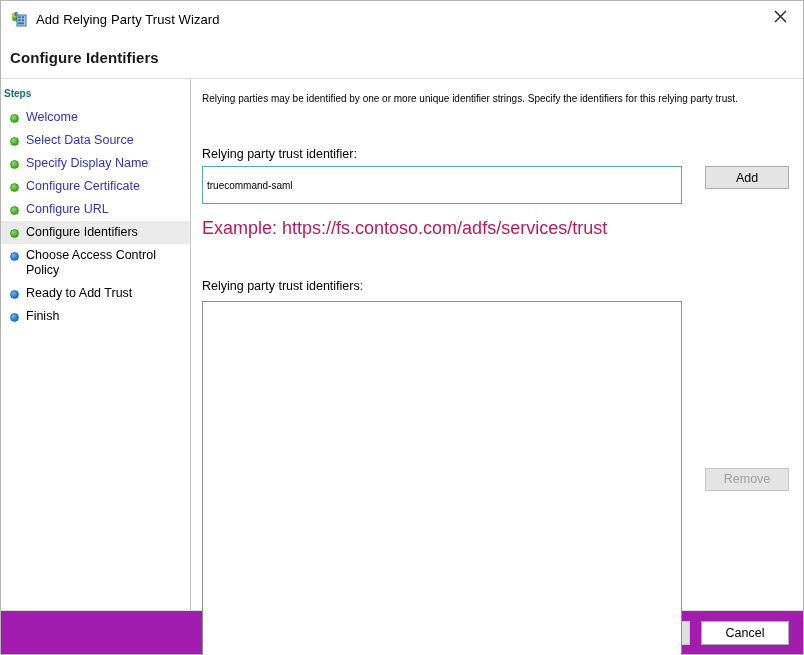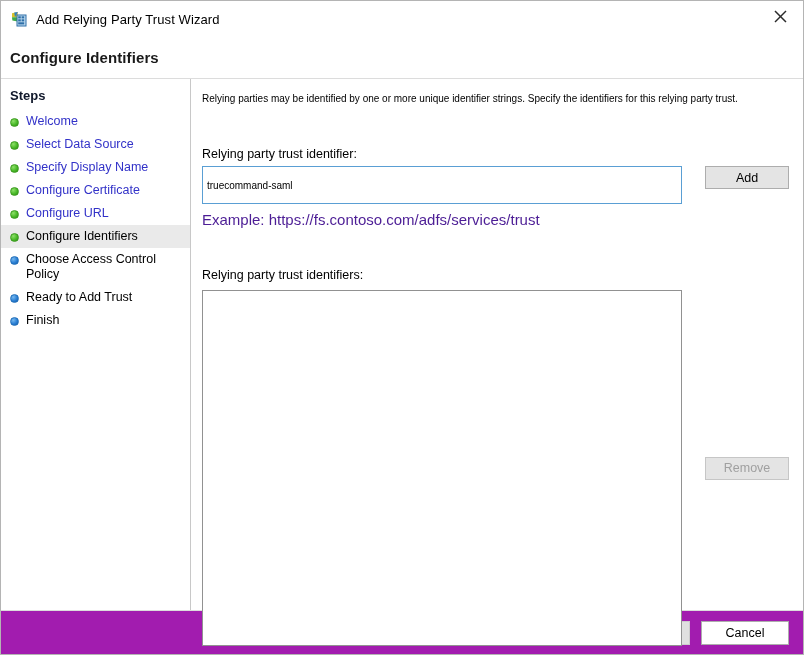--- a/index.html
+++ b/index.html
@@ -92,24 +92,24 @@
     width: 190px;
     min-width: 190px;
     box-sizing: border-box;
     background: #ffffff;
     border-right: 1px solid #c8c8c8;
     padding-top: 8px;
     display: flex;
     flex-direction: column;
   }
   #steps-title {
-    font-size: 13px;
+    font-size: 10px;
     font-weight: bold;
-    color: #0f172a;
-    padding: 1px 0 7px 9px;
+    color: #0f766e;
+    padding: 1px 0 7px 3px;
   }
   .step-row {
     display: flex;
     align-items: flex-start;
     padding: 4px 6px 4px 9px;
     box-sizing: border-box;
     min-height: 22px;
   }
   .step-row.current {
     background: #eaeaea;
@@ -202,23 +202,23 @@
   .btn.disabled {
     color: #a0a0a0;
     background: #e4e4e4;
     border: 1px solid #c6c6c6;
   }
   #add-button {
     width: 85px;
     margin-left: 23px;
   }
   #example-text {
-    font-size: 15px;
-    color: #4c1d95;
-    margin-top: 7px;
+    font-size: 18px;
+    color: #be185d;
+    margin-top: 14px;
     margin-bottom: 16px;
   }
 
   .list-row {
     display: flex;
     align-items: center;
     margin-top: 8px;
   }
   #identifiers-list {
     width: 487px;

